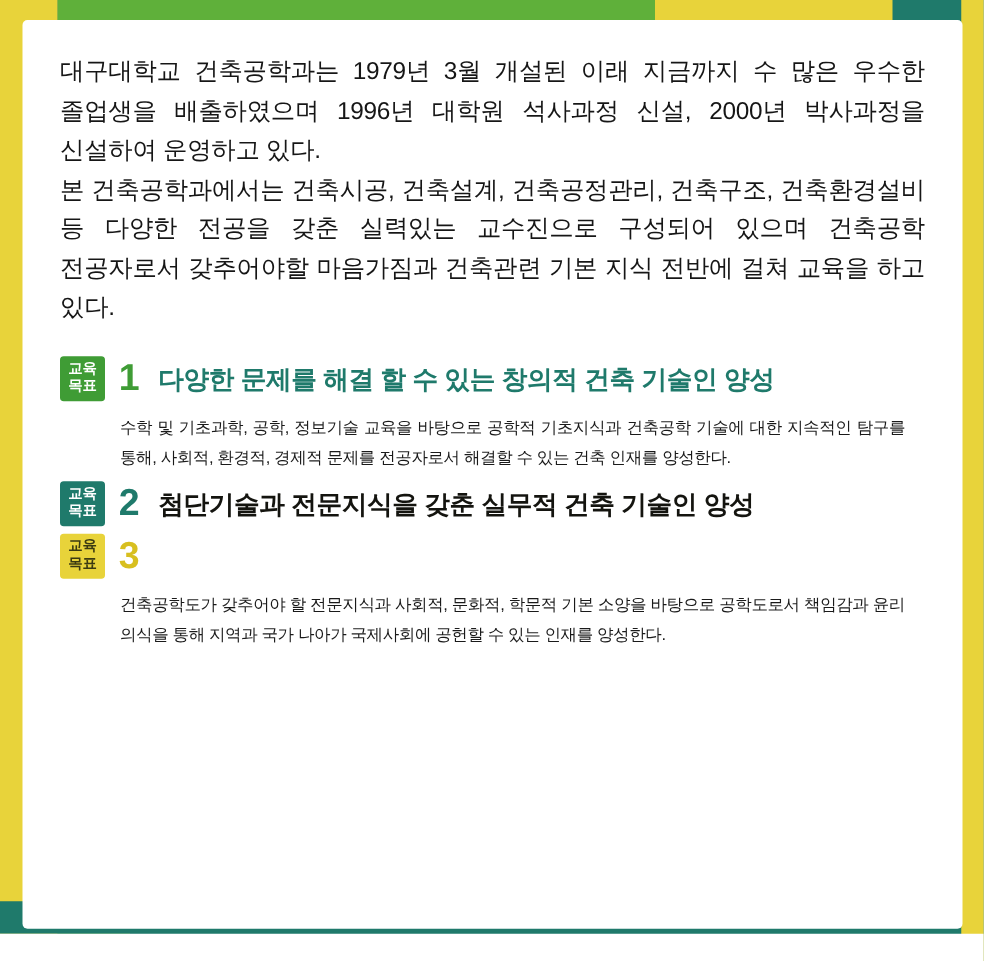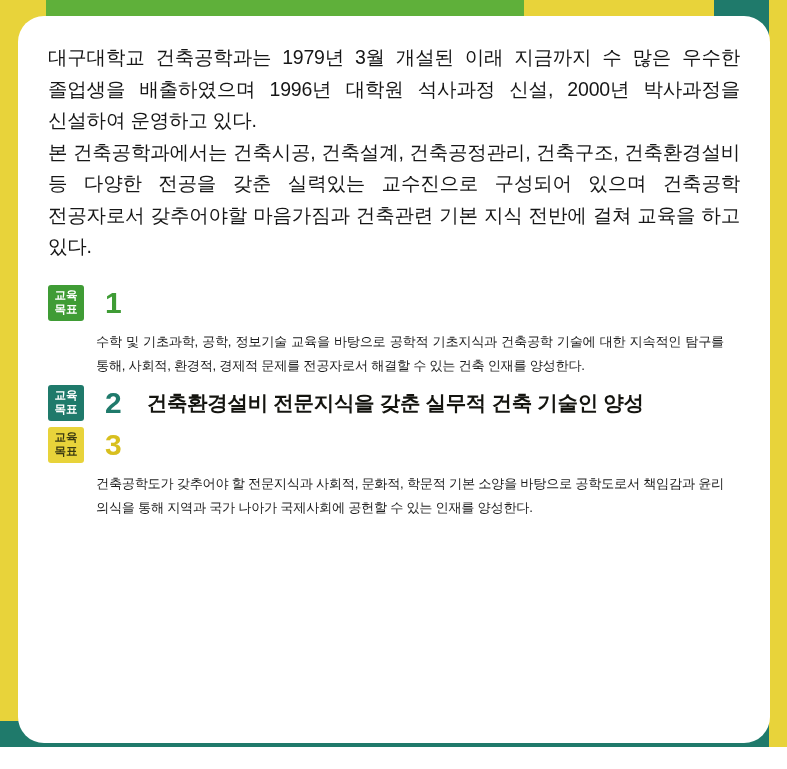--- a/index.html
+++ b/index.html
@@ -73,21 +73,21 @@
   }
 
   
   .card {
     position: absolute;
     left: 18px;
     top: 16px;
     width: 752px;
     height: 727px;
     background: #ffffff;
-    border-radius: 26px;
+    border-radius: 4px;
     padding: 26px 30px 18px 30px;
   }
 
   .intro {
     font-size: 19.5px;
     line-height: 1.62;
     color: #161616;
     letter-spacing: -0.2px;
     word-break: keep-all;
     text-align: justify;
@@ -98,21 +98,21 @@
 
   .goals {
     margin-top: 22px;
   }
   .goal {
     margin-bottom: 6px;
   }
   .goal-head {
     display: flex;
     align-items: center;
-    gap: 19px;
+    gap: 9px;
   }
   .tag {
     width: 36px;
     height: 36px;
     border-radius: 3px;
     display: flex;
     flex-direction: column;
     align-items: center;
     justify-content: center;
     color: #ffffff;
@@ -180,32 +180,33 @@
 
     <div class="goals">
 
       <div class="goal c-green">
         <div class="goal-head">
           <div class="tag">
             <span>교육</span>
             <span>목표</span>
           </div>
           <div class="num">1</div>
+          <div class="goal-title">다양한 문제를 해결 할 수 있는 창의적 건축 기술인 양성</div>
         </div>
         <div class="goal-body">수학 및 기초과학, 공학, 정보기술 교육을 바탕으로 공학적 기초지식과 건축공학 기술에 대한 지속적인 탐구를 통해, 사회적, 환경적, 경제적 문제를 전공자로서 해결할 수 있는 건축 인재를 양성한다.</div>
       </div>
 
       <div class="goal c-teal">
         <div class="goal-head">
           <div class="tag">
             <span>교육</span>
             <span>목표</span>
           </div>
           <div class="num">2</div>
-          <div class="goal-title">건축환경설비 전문지식을 갖춘 실무적 건축 기술인 양성</div>
+          <div class="goal-title">첨단기술과 전문지식을 갖춘 실무적 건축 기술인 양성</div>
         </div>
       </div>
 
       <div class="goal c-yellow">
         <div class="goal-head">
           <div class="tag">
             <span>교육</span>
             <span>목표</span>
           </div>
           <div class="num">3</div>

